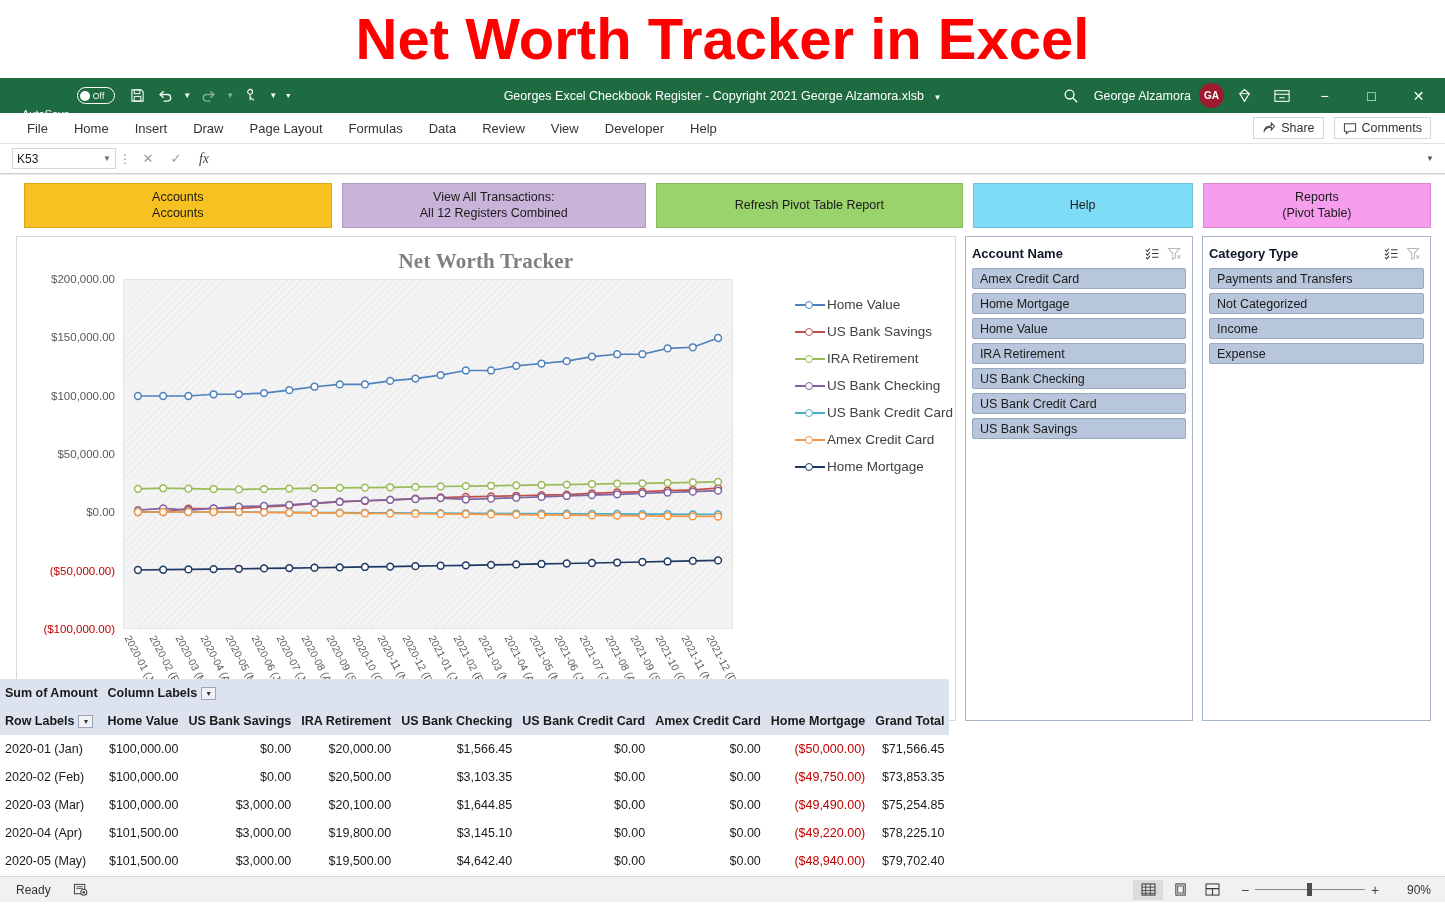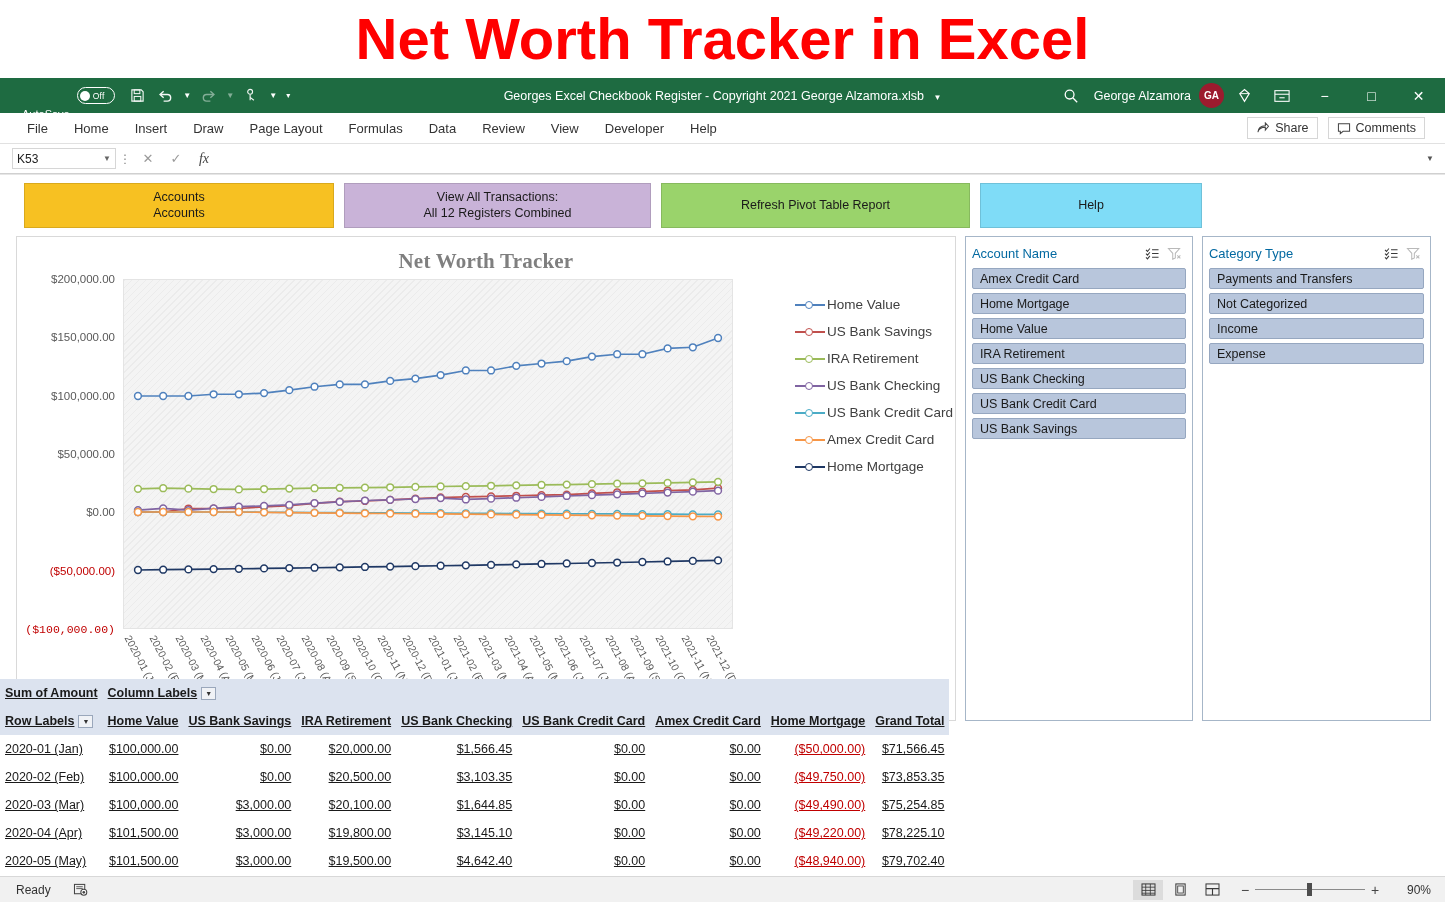--- a/index.html
+++ b/index.html
@@ -104,21 +104,21 @@
     padding: 5px 13px;
     font-size: 13px;
     color: #333333;
     white-space: nowrap;
   }
   .ribbon-right {
     margin-left: auto;
     display: flex;
     align-items: center;
     gap: 10px;
-    padding-right: 20px;
+    padding-right: 14px;
   }
   .rr-btn {
     display: flex; align-items: center; gap: 5px;
     font-size: 12.5px; color: #333;
     padding: 3px 8px;
     border: 1px solid transparent;
   }
   .rr-btn.bordered { border-color: #d6d6d6; }
 
   
@@ -283,21 +283,21 @@
     padding: 5px 6px 6px 6px;
   }
   .slicer-acct { width: 229px; height: 485px; }
   .slicer-cat  { width: 230px; height: 485px; }
   .slicer-head {
     display: flex; align-items: center;
     height: 22px;
     margin-bottom: 4px;
   }
   .slicer-title {
-    font-size: 13px; font-weight: normal; color: #0369a1;
+    font-size: 13px; font-weight: bold; color: #0f172a;
     flex: 1;
   }
   .slicer-ico { width: 22px; height: 18px; display:flex; align-items:center; justify-content:center; }
   .slicer-item {
     height: 21px;
     background: #b8c6dc;
     border: 1px solid #96a7c0;
     border-radius: 2px;
     display: flex; align-items: center;
     padding-left: 7px;
@@ -315,21 +315,20 @@
   table.pivot {
     border-collapse: collapse;
     font-size: 12.5px;
     color: #1a1a1a;
     width: 890px;
   }
   table.pivot th, table.pivot td {
     padding: 7px 5px;
     white-space: nowrap;
     height: 18px;
-    text-decoration: underline;
   }
   .hdr-row1 td { background: #dce3ef; font-weight: bold; }
   .hdr-row2 td { background: #dce3ef; font-weight: bold; }
   .lbl-cell { text-align: left; }
   .num { text-align: right; font-variant-numeric: tabular-nums; }
   .hdr-num { text-align: right; }
   .neg { color: #c00000; }
   .rowlabel { text-align: left; }
   .dd-btn {
     display: inline-flex; align-items: center; justify-content: center;
@@ -499,35 +498,39 @@
     <div class="macro-btn mb-viewall">
       <span>View All Transactions:</span>
       <span>All 12 Registers Combined</span>
     </div>
     <div class="macro-btn mb-refresh">
       <span>Refresh Pivot Table Report</span>
     </div>
     <div class="macro-btn mb-help">
       <span>Help</span>
     </div>
+    <div class="macro-btn mb-reports">
+      <span>Reports</span>
+      <span>(Pivot Table)</span>
+    </div>
   </div>
 
   <div class="mainrow">
 
     <div class="chart-card">
       <div class="chart-title">Net Worth Tracker</div>
       <div class="plot-wrap">
         <div class="ylabels">
             <div class="ylab" style="top: 0px;">$200,000.00</div>
             <div class="ylab" style="top: 58.3333px;">$150,000.00</div>
             <div class="ylab" style="top: 116.667px;">$100,000.00</div>
             <div class="ylab" style="top: 175px; margin-left: 27px;">$50,000.00</div>
             <div class="ylab" style="top: 233.333px;">$0.00</div>
             <div class="ylab neg" style="top: 291.667px;">($50,000.00)</div>
-            <div class="ylab neg" style="top: 350px; font-family: Liberation Mono, monospace;">($100,000.00)</div>
+            <div class="ylab neg" style="top: 350px;">($100,000.00)</div>
           </div>
         <div class="plotarea">
           <svg viewBox="0 0 610 350" preserveAspectRatio="none">
             <g id="series-group">
                 <polyline points="14,116.66666666666669 39.30434782608695,116.66666666666669 64.6086956521739,116.66666666666669 89.91304347826087,114.91666666666669 115.21739130434783,114.91666666666669 140.52173913043478,113.74999999999997 165.82608695652175,110.83333333333331 191.1304347826087,107.33333333333331 216.43478260869566,105.00000000000003 241.7391304347826,105.00000000000003 267.04347826086956,101.5 292.3478260869565,99.16666666666666 317.6521739130435,95.66666666666666 342.95652173913044,91 368.2608695652174,91 393.5652173913044,86.33333333333337 418.8695652173913,84 444.17391304347825,81.66666666666663 469.4782608695652,77 494.7826086956522,74.66666666666669 520.0869565217391,74.66666666666669 545.3913043478261,68.83333333333331 570.695652173913,67.66666666666669 596,58.333333333333314" fill="none" stroke="#4f81bd" stroke-width="1.7" vector-effect="non-scaling-stroke"></polyline>
                 <circle cx="14" cy="116.66666666666669" r="3.4" fill="#ffffff" stroke="#4f81bd" stroke-width="1.5" vector-effect="non-scaling-stroke"></circle>
                 <circle cx="39.30434782608695" cy="116.66666666666669" r="3.4" fill="#ffffff" stroke="#4f81bd" stroke-width="1.5" vector-effect="non-scaling-stroke"></circle>
                 <circle cx="64.6086956521739" cy="116.66666666666669" r="3.4" fill="#ffffff" stroke="#4f81bd" stroke-width="1.5" vector-effect="non-scaling-stroke"></circle>
                 <circle cx="89.91304347826087" cy="114.91666666666669" r="3.4" fill="#ffffff" stroke="#4f81bd" stroke-width="1.5" vector-effect="non-scaling-stroke"></circle>
                 <circle cx="115.21739130434783" cy="114.91666666666669" r="3.4" fill="#ffffff" stroke="#4f81bd" stroke-width="1.5" vector-effect="non-scaling-stroke"></circle>

